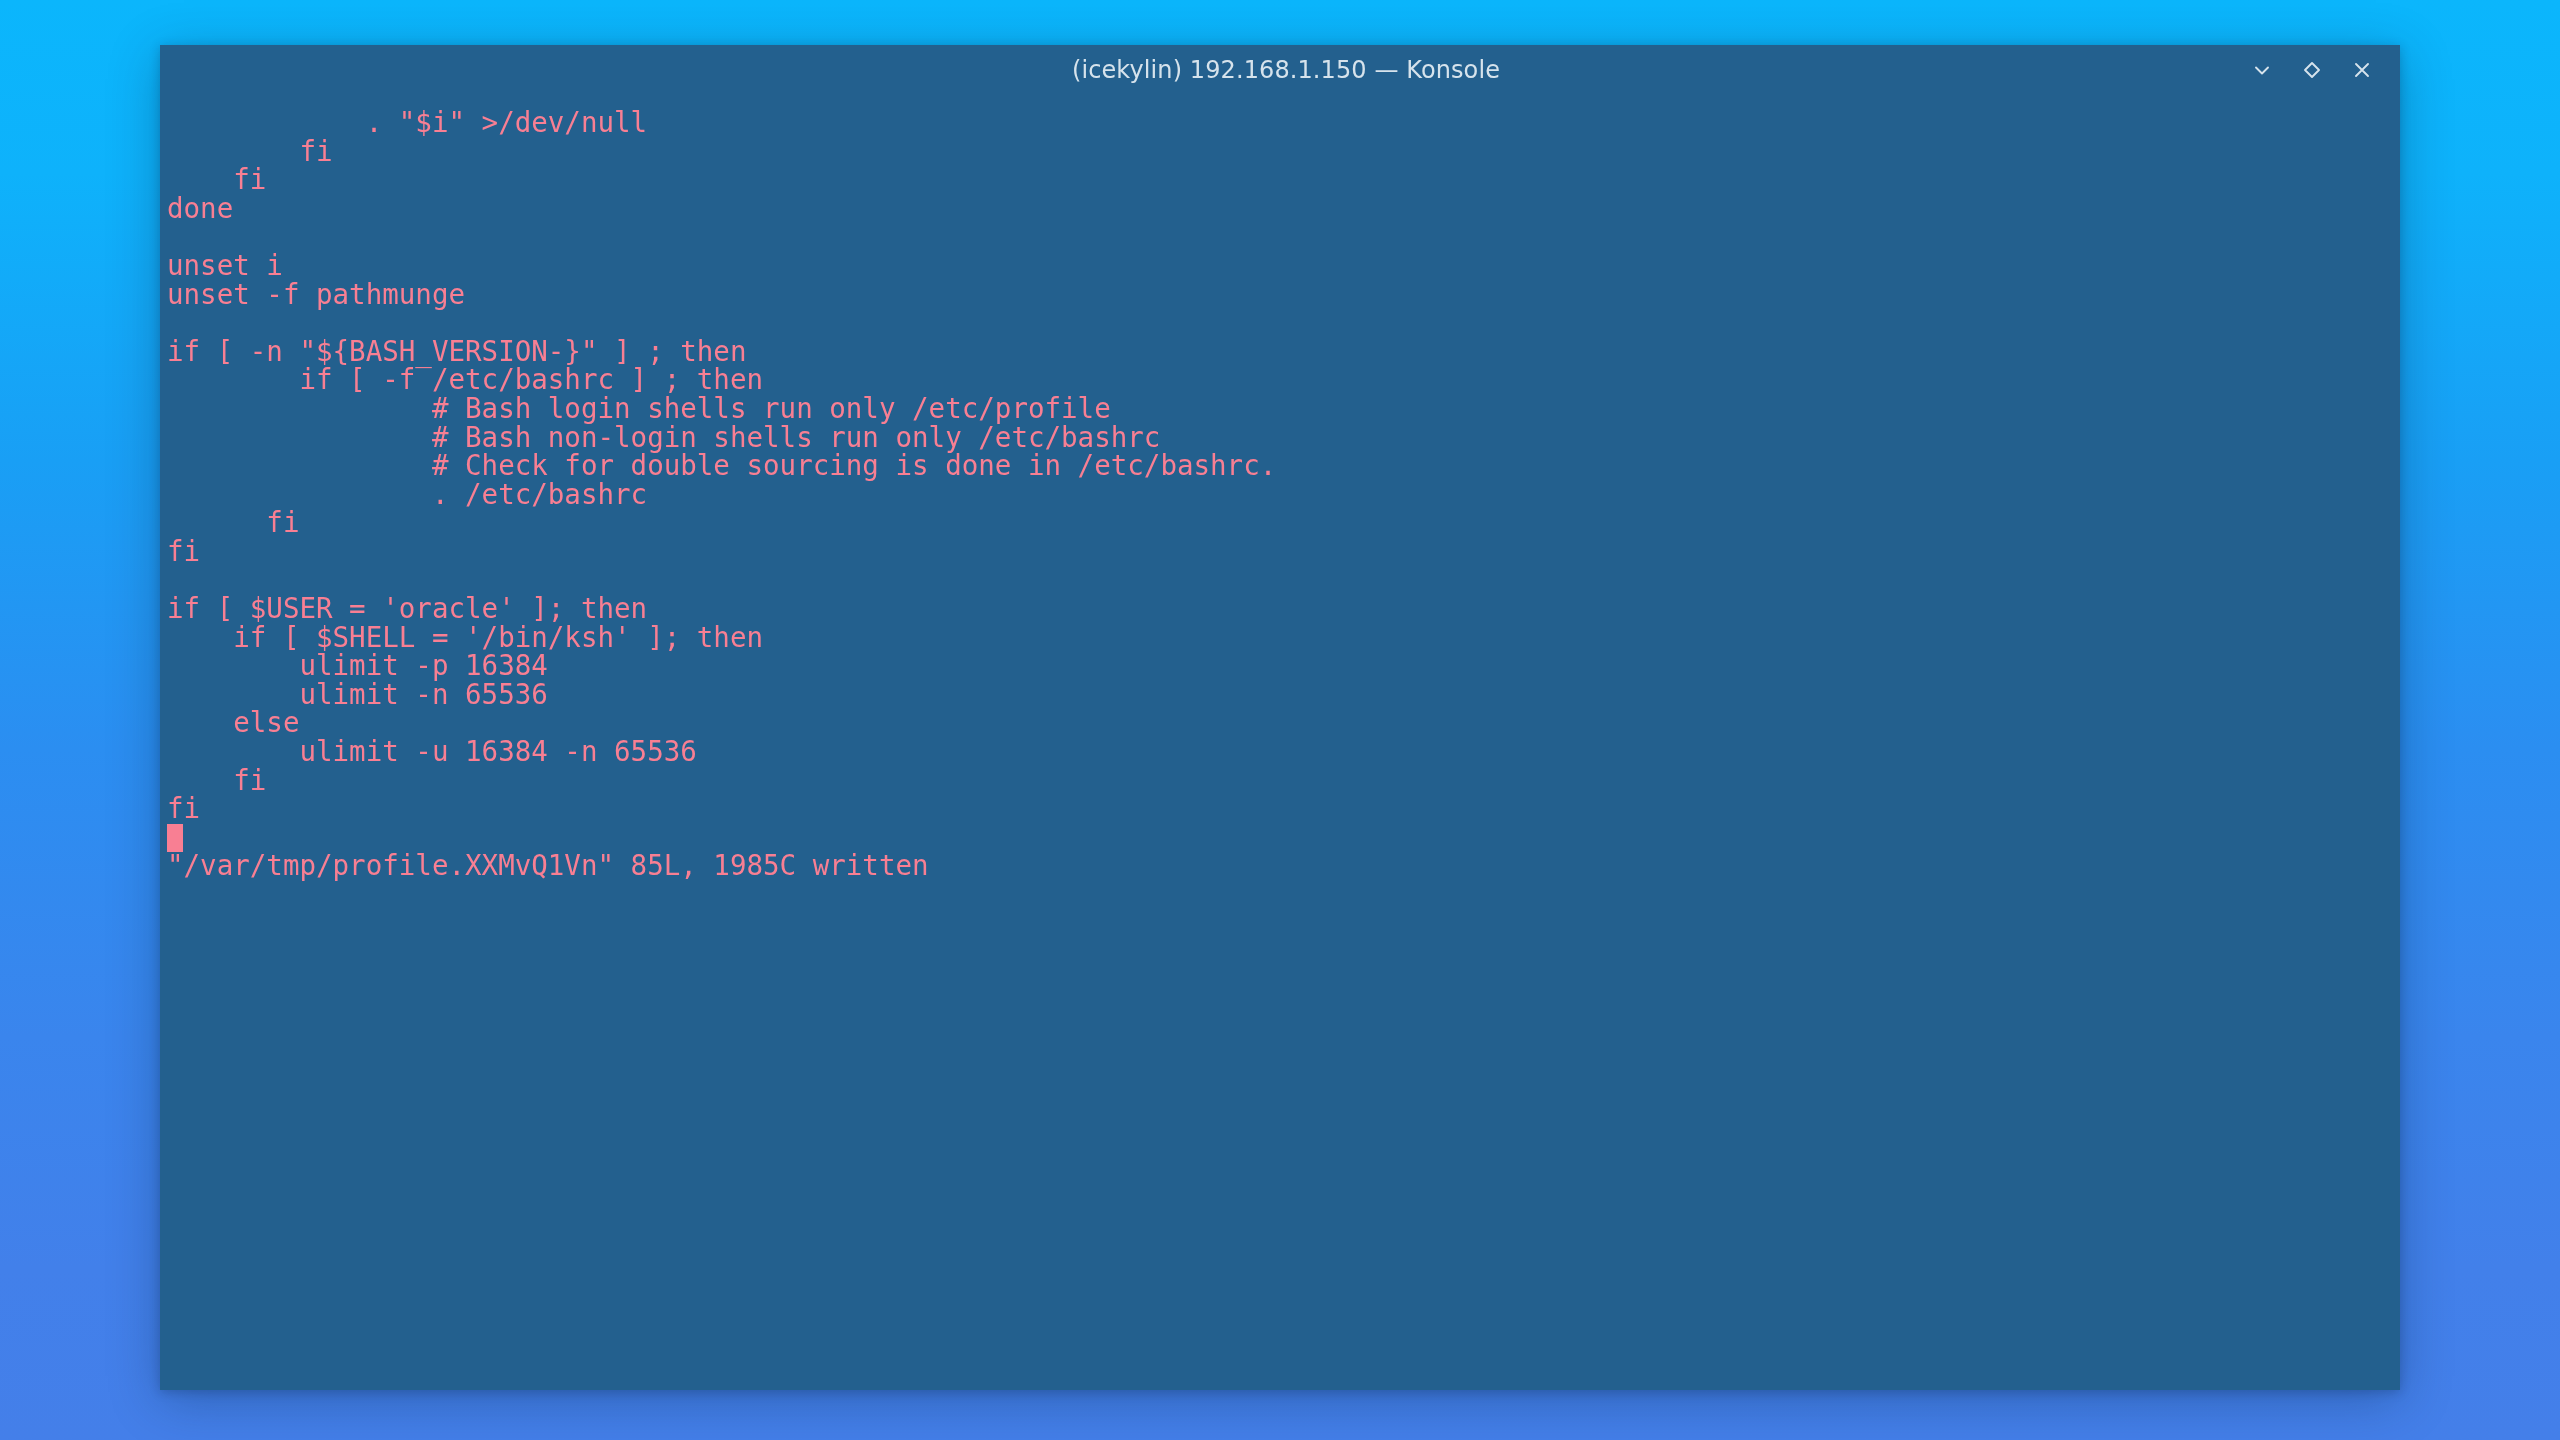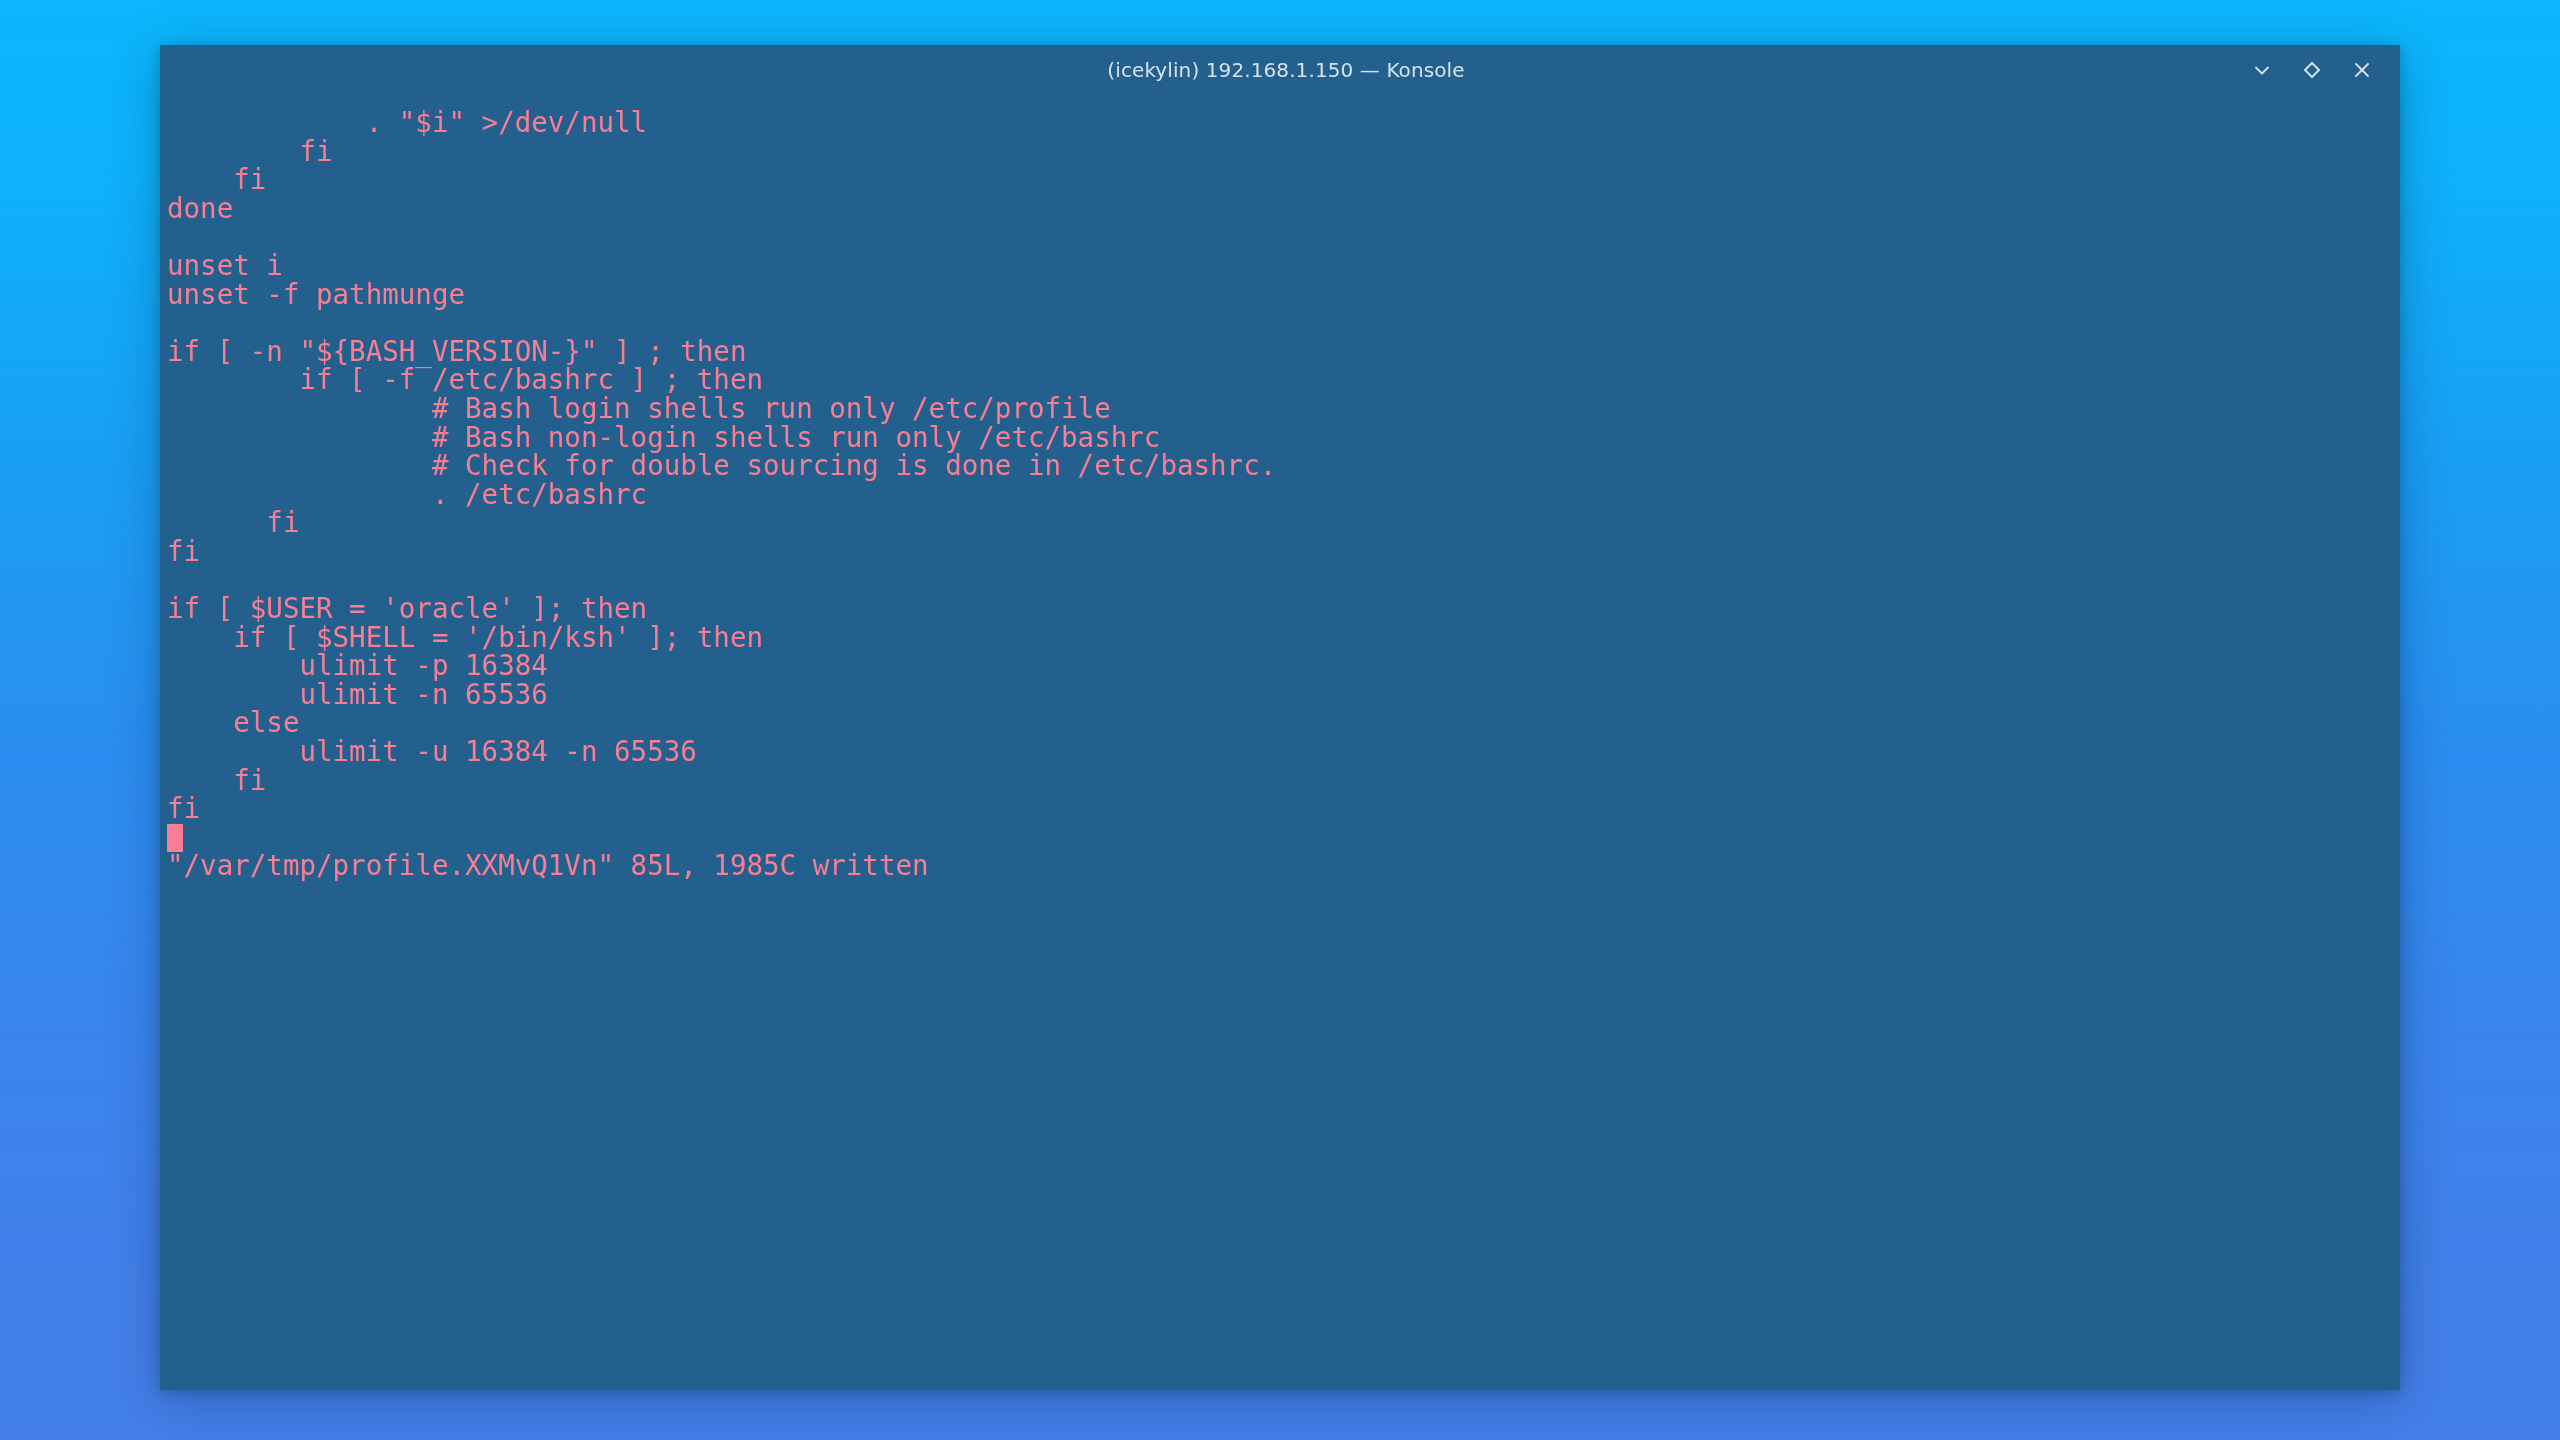--- a/index.html
+++ b/index.html
@@ -49,21 +49,21 @@
     position: relative;
     user-select: none;
   }
 
   #window-title {
     position: absolute;
     left: 12px;
     right: 0;
     text-align: center;
     font-family: "DejaVu Sans", "Liberation Sans", sans-serif;
-    font-size: 20px;
+    font-size: 24px;
     color: #d6e3ec;
     letter-spacing: 0.1px;
     pointer-events: none;
   }
 
   #window-controls {
     position: absolute;
     right: 18px;
     top: 0;
     height: 49px;

